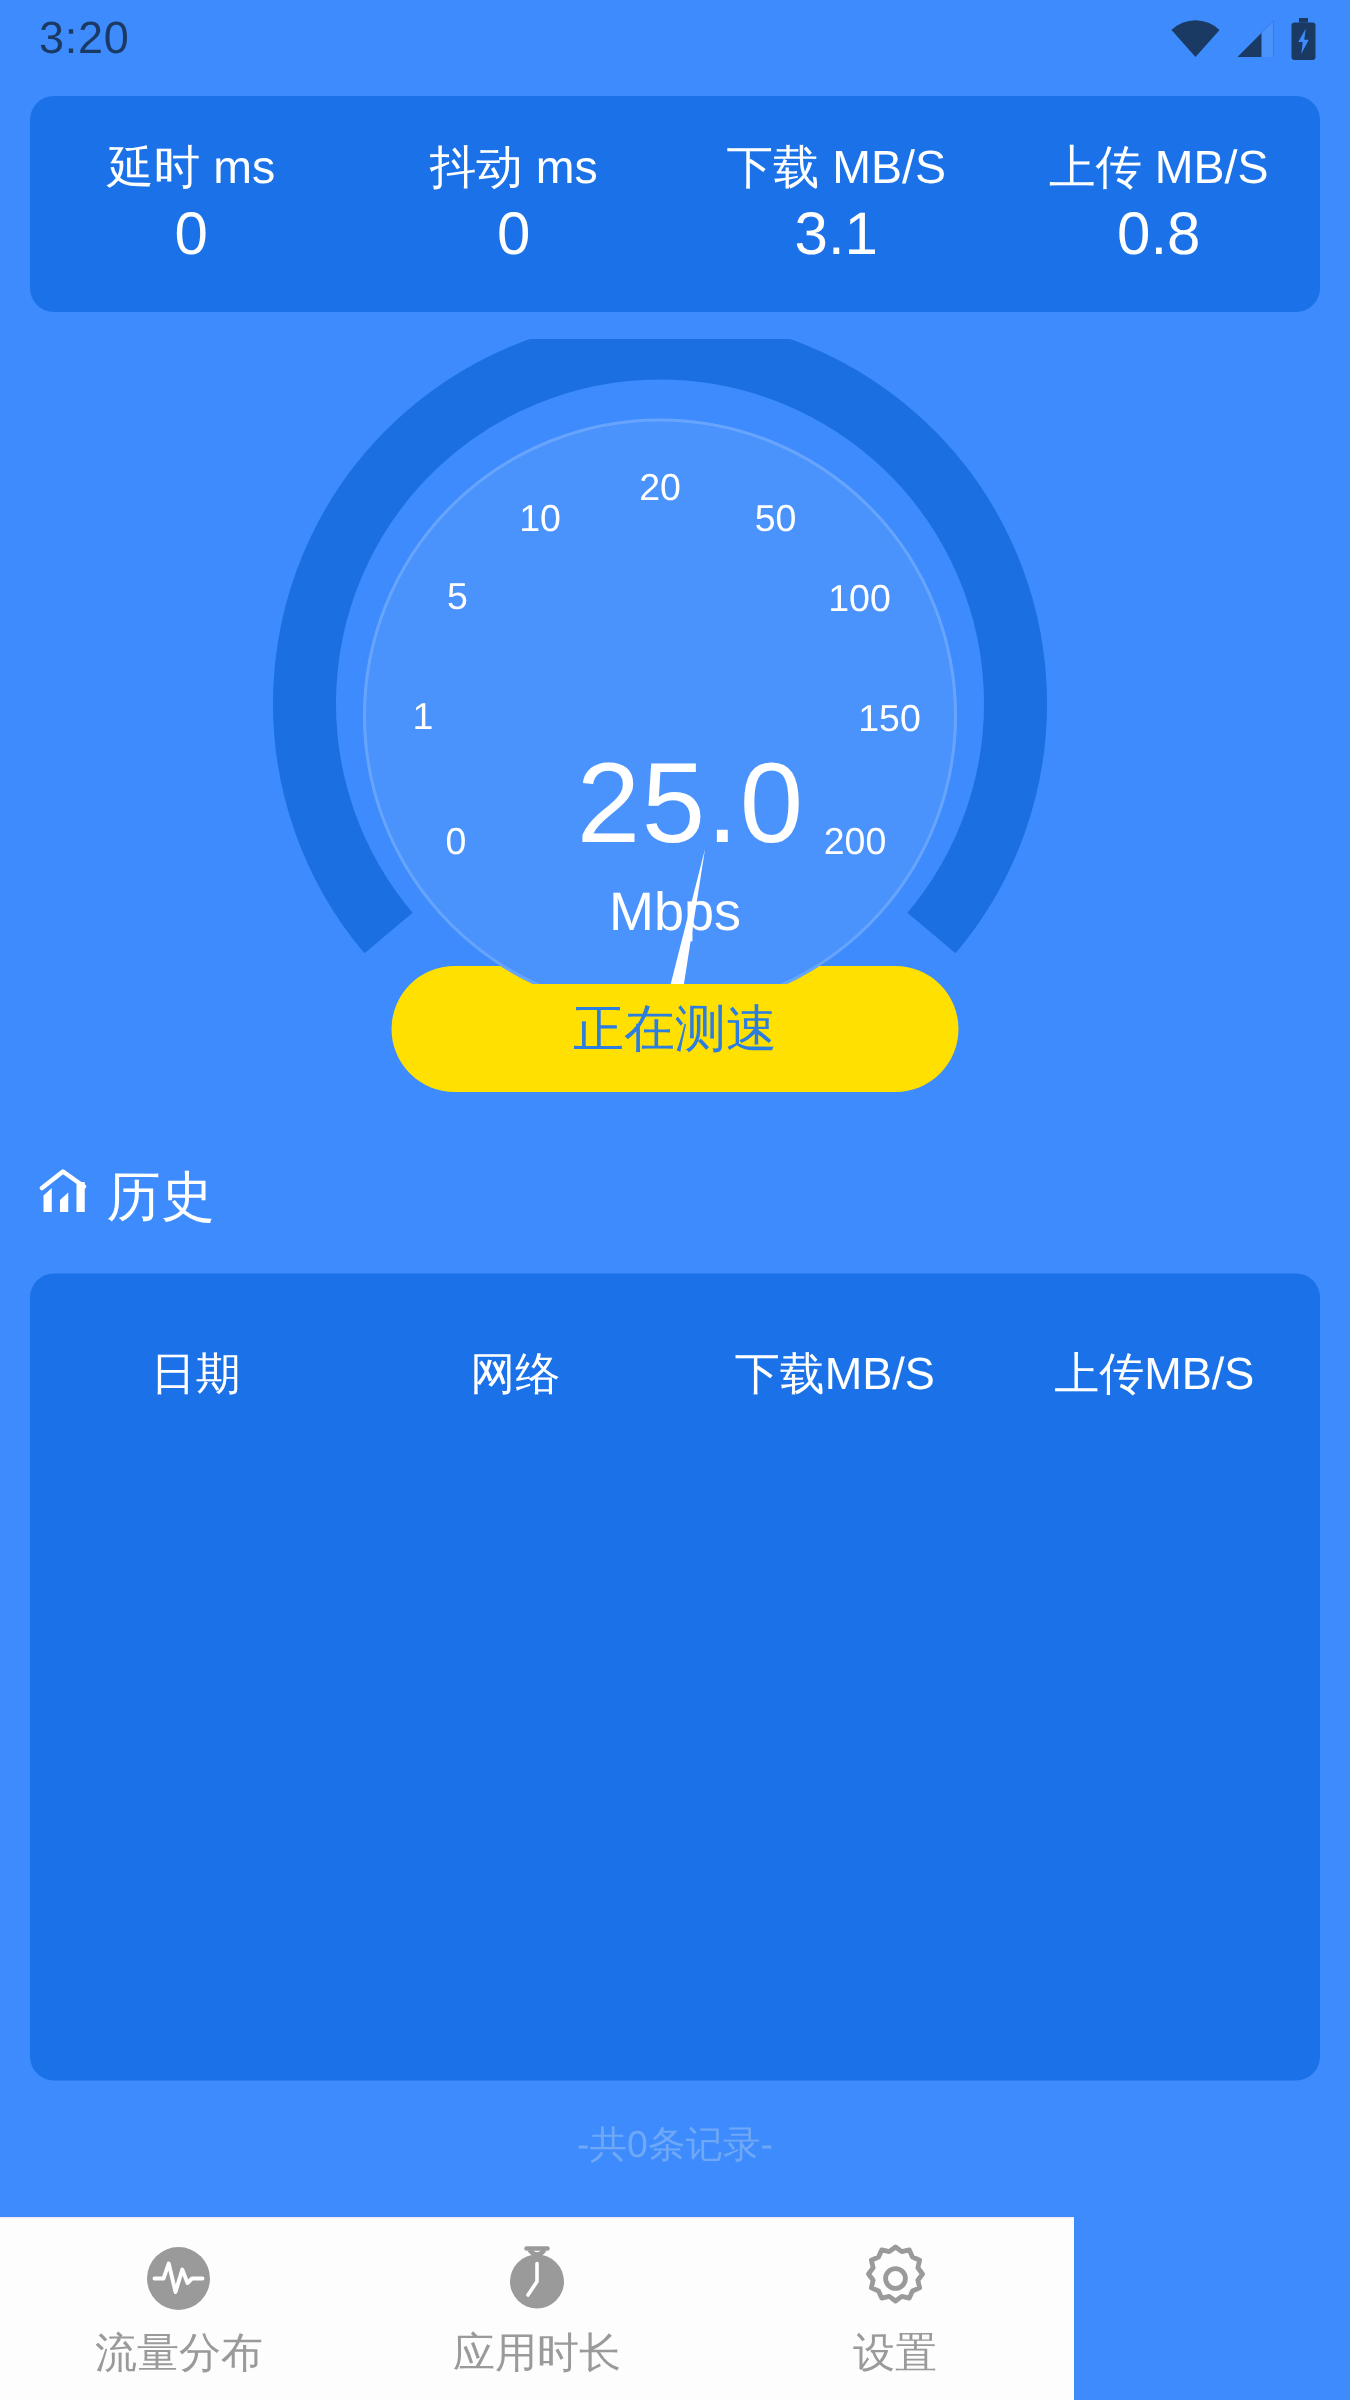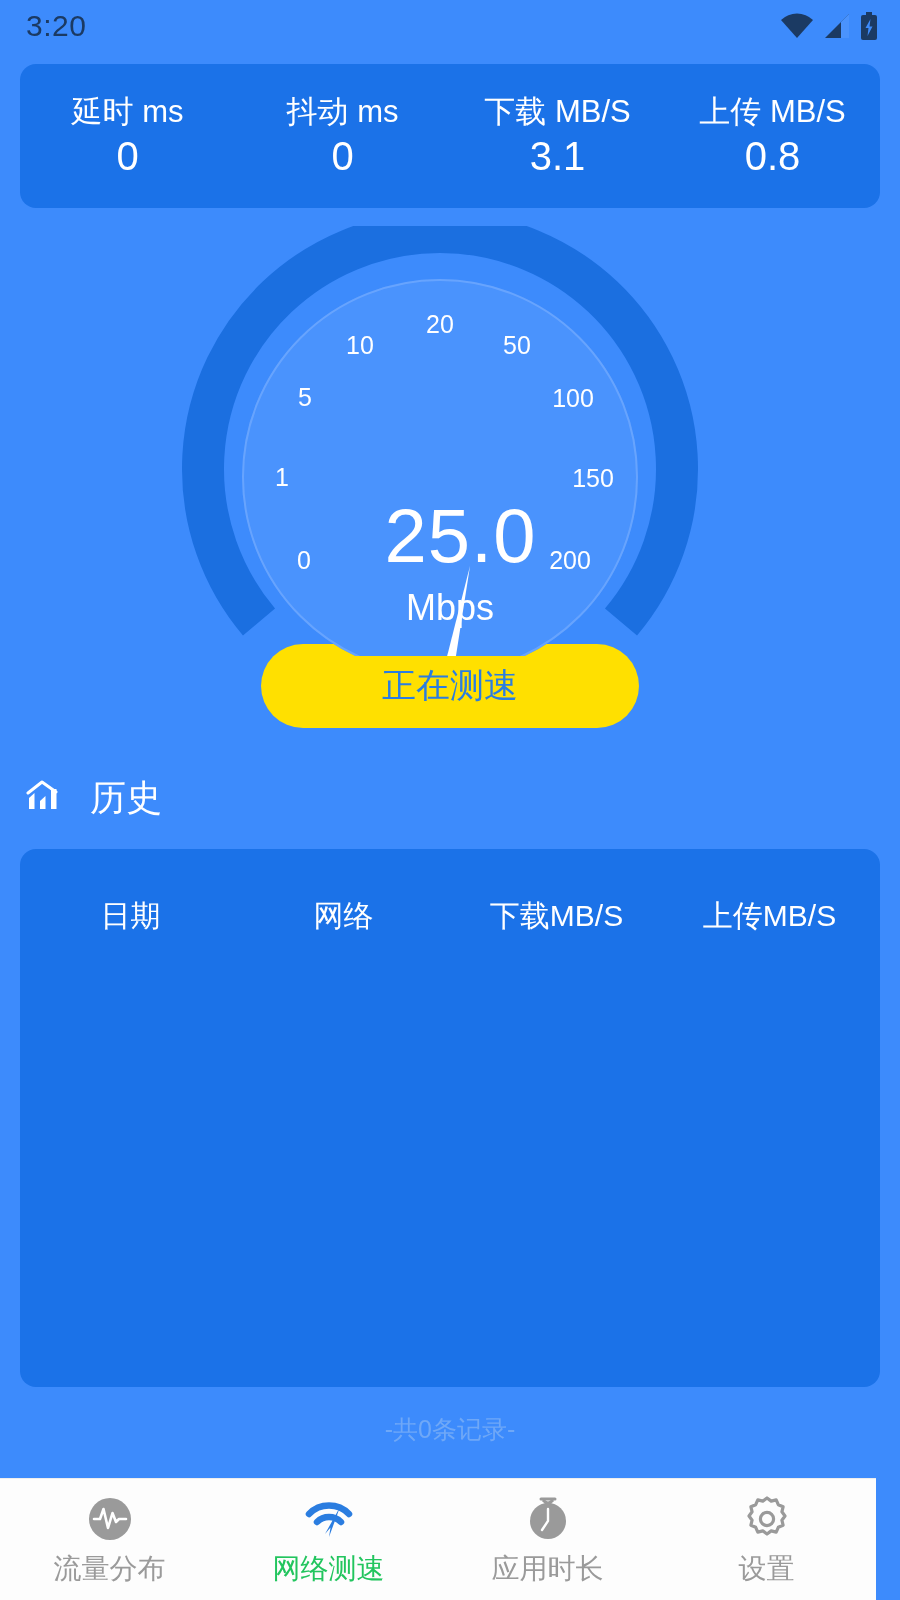--- a/index.html
+++ b/index.html
@@ -118,21 +118,21 @@
     font-size: 34px;
     font-family: "Liberation Sans", sans-serif;
     cursor: pointer;
     padding: 0;
   }
 
   
   #history-head {
     display: flex;
     align-items: center;
-    gap: 22px;
+    gap: 3px;
     margin: 46px 0 0 26px;
   }
   #history-title {
     color: #ffffff;
     font-size: 36px;
   }
 
   #history-card {
     margin: 26px 20px 0 20px;
     background: #1b72e8;
@@ -158,21 +158,21 @@
     color: #6fa8f7;
     font-size: 25px;
     margin-top: 26px;
   }
 
   
   #bottom-nav {
     position: absolute;
     left: 0;
     bottom: 0;
-    width: 876px;
+    width: 716px;
     height: 122px;
     background: #fdfdfd;
     display: flex;
     align-items: flex-start;
     border-top: 1px solid #eeeeee;
     box-sizing: border-box;
   }
   .nav-item {
     flex: 1 1 0;
     display: flex;
@@ -301,30 +301,20 @@
   <div class="nav-item">
     <span class="nav-icon">
       <svg width="50" height="50" viewBox="0 0 50 50">
         <circle cx="25" cy="25" r="21" fill="#9a9a9a"></circle>
         <path d="M9 25 L15 25 L18.5 15 L23 34 L27.5 19 L31 28 L34 25 L41 25" fill="none" stroke="#ffffff" stroke-width="2.6" stroke-linecap="round" stroke-linejoin="round"></path>
       </svg>
     </span>
     <span class="nav-label">流量分布</span>
   </div>
 
-  <div class="nav-item active">
-    <span class="nav-icon">
-      <svg width="52" height="50" viewBox="0 0 52 50">
-        <path d="M6 20 A28 28 0 0 1 46 20" fill="none" stroke="#2b7de0" stroke-width="6.5" stroke-linecap="round"></path>
-        <path d="M14 28 A17 17 0 0 1 38 28" fill="none" stroke="#2b7de0" stroke-width="6.5" stroke-linecap="round"></path>
-        <path d="M37 13 L22 40 L27.5 33.5 L26 43 Z" fill="#2b7de0"></path>
-      </svg>
-    </span>
-    <span class="nav-label">网络测速</span>
-  </div>
 
   <div class="nav-item">
     <span class="nav-icon">
       <svg width="50" height="50" viewBox="0 0 50 50">
         <path d="M18 5 L32 5" stroke="#9a9a9a" stroke-width="3" stroke-linecap="round" fill="none"></path>
         <path d="M20 6 Q25 12 30 6" stroke="#9a9a9a" stroke-width="3" fill="none"></path>
         <circle cx="25" cy="27" r="18" fill="#9a9a9a"></circle>
         <path d="M25 15 L25 27 L19 36" fill="none" stroke="#ffffff" stroke-width="2.4" stroke-linecap="round"></path>
       </svg>
     </span>

